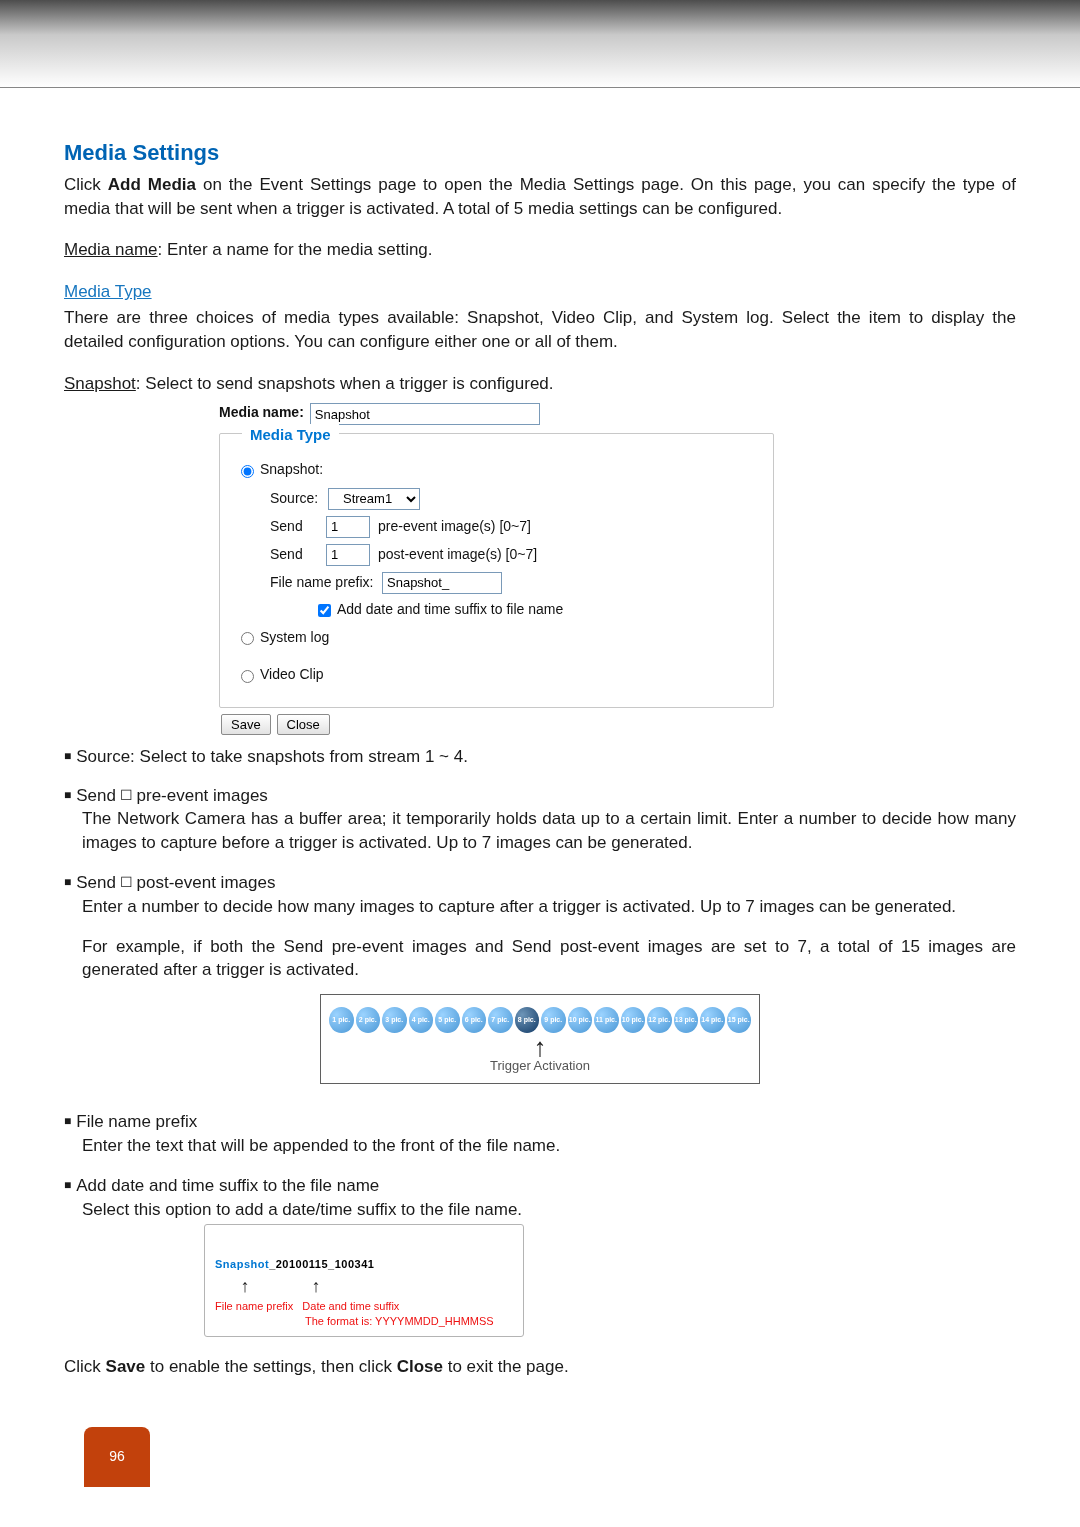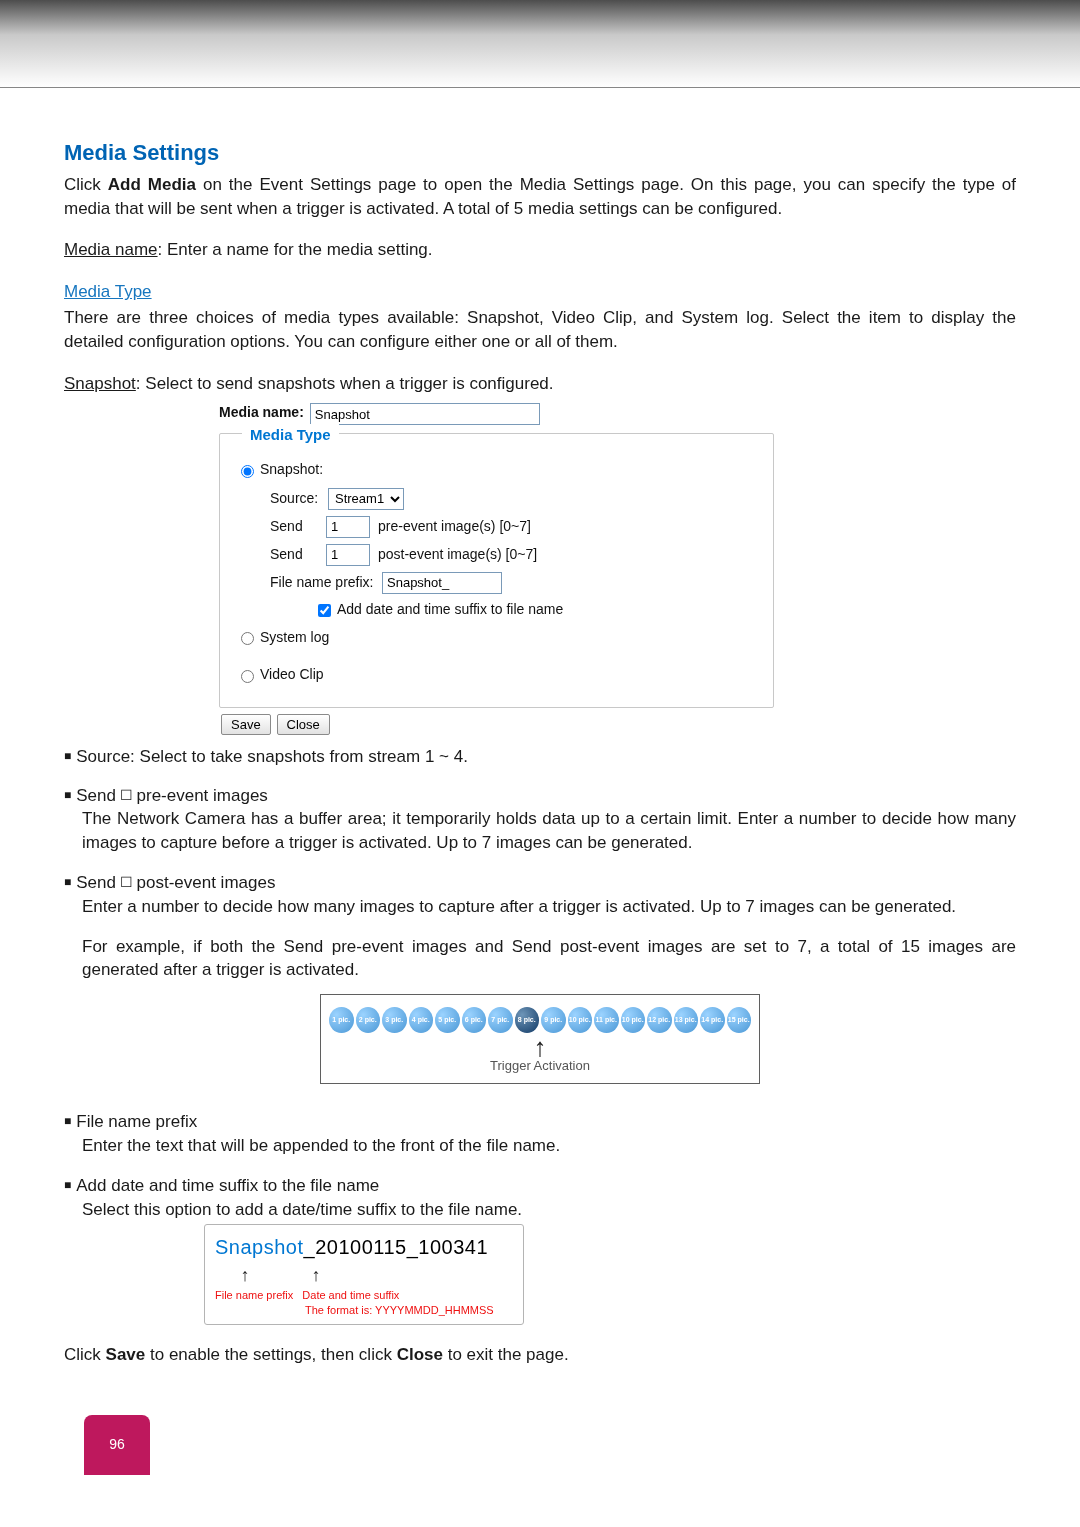--- a/index.html
+++ b/index.html
@@ -65,21 +65,21 @@
     left: 22px;
     background: #fff;
     color: #0077d2;
     font-weight: bold;
     padding: 0 8px;
     font-size: 15px;
   }
   .radio-row { display: flex; align-items: center; margin: 8px 0; font-size: 14px; }
   .radio-row input, .check-row input { margin-right: 6px; }
   .snap-inner { margin-left: 34px; }
-  .sel { border: 1px solid #7a9ab8; background: #fff; height: 22px; font-size: 13px; padding: 1px 2px; }
+  .sel { border: 1px solid #7a9ab8; background: #fff; height: 22px; font-size: 13px; padding: 1px 10px; }
   .row-sp { display: flex; align-items: center; margin: 6px 0; font-size: 14px; }
   .row-sp .cell-label { width: 56px; }
   .row-sp .smallbox { width: 44px; margin-right: 8px; }
   .check-row { display: flex; align-items: flex-end; margin: 6px 0 2px 44px; font-size: 14px; }
   .btn {
     border: 1px solid #8a8a8a;
     background: linear-gradient(#fff,#e2e2e2);
     font-size: 13px;
     padding: 2px 9px;
     border-radius: 2px;
@@ -111,34 +111,34 @@
 
   
   .fn-box {
     width: 320px;
     border: 1px solid #b4b4b4;
     border-radius: 3px;
     margin: 2px 0 18px 140px;
     padding: 8px 10px 6px 10px;
     font-size: 14px;
   }
-  .fn-sample { color: #0077d2; font-weight: normal; letter-spacing: 0.5px; font-size: 20px; }
+  .fn-sample { color: #0077d2; font-weight: bold; letter-spacing: 0.5px; font-size: 11px; margin-top: 24px; }
   .fn-sample .black { color: #000; }
   .fn-arrows { margin: 2px 0 0 0; font-size: 18px; }
   .fn-arrows .a1 { display: inline-block; width: 60px; text-align: center; }
   .fn-arrows .a2 { display: inline-block; width: 100px; text-align: center; margin-left: -14px; }
   .fn-labels { font-size: 11px; color: #e11; }
   .fn-labels .l1 { display: inline-block; }
   .fn-labels .l2 { display: inline-block; margin-left: 6px; color: #e11; }
   .fn-format { font-size: 11px; color: #e11; margin-left: 90px; }
 
   .pagefoot {
     margin: 48px 0 0 20px;
     width: 66px; height: 60px;
-    background: #be185d;
+    background: #c2410c;
     border-radius: 8px 8px 0 0;
     color: #fff; font-size: 14px;
     display: flex; align-items: center; justify-content: center;
   }
 </style>
 </head>
 <body>
 
 <div class="top-gradient"></div>
 

